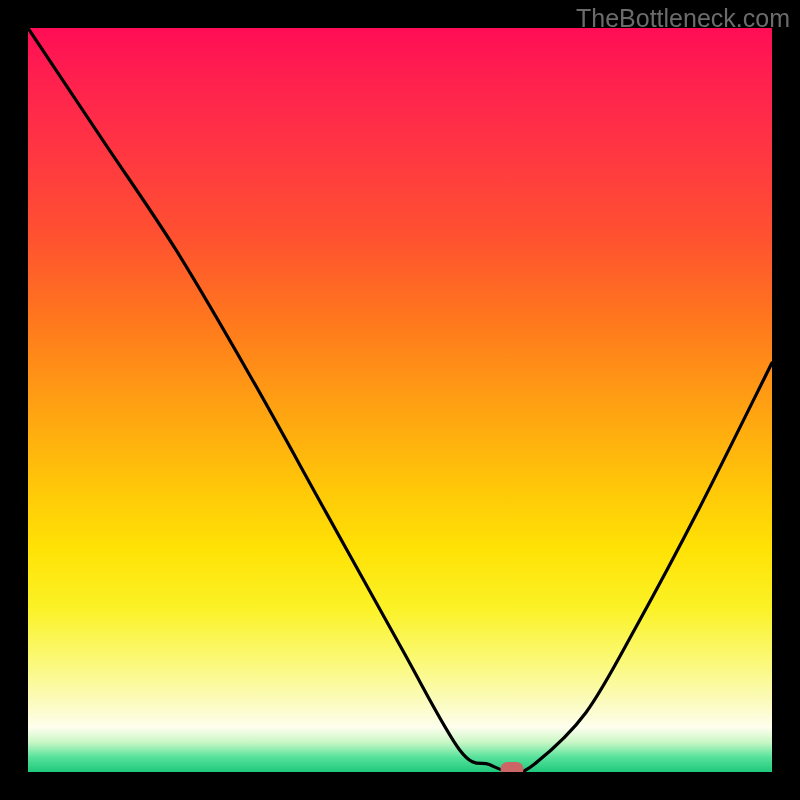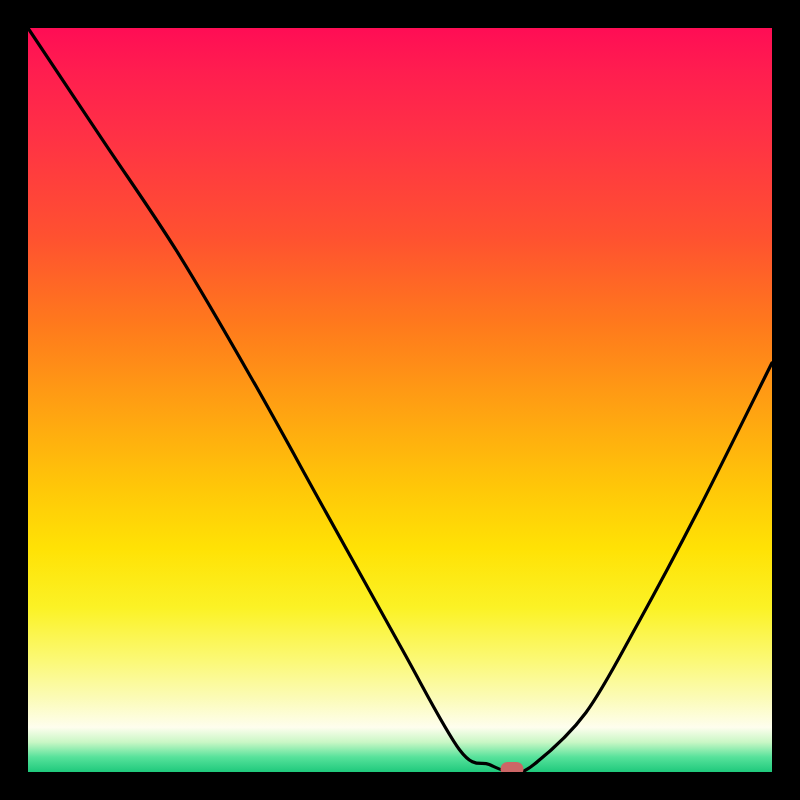--- a/index.html
+++ b/index.html
@@ -76,20 +76,21 @@
     background: #cc6666;
     transform: translate(-50%, -50%);
     z-index: 5;
   }
 </style>
 </head>
 <body>
 
 <div class="outer">
 
+  <div class="watermark">TheBottleneck.com</div>
 
   <div class="plot-area">
 
     <div class="gradient"></div>
 
     <svg class="curve" viewBox="0 0 744 744" preserveAspectRatio="none">
       <path id="curve-path" fill="none" stroke="#000" stroke-width="3.2" stroke-linecap="round" d="M 0.00 0.00 C 12.40 18.60, 49.60 74.40, 74.40 111.60 C 99.20 148.80, 124.00 183.52, 148.80 223.20 C 173.60 262.88, 198.40 306.28, 223.20 349.68 C 248.00 393.08, 272.80 438.96, 297.60 483.60 C 322.40 528.24, 349.68 577.84, 372.00 617.52 C 394.32 657.20, 416.64 701.84, 431.52 721.68 C 446.40 741.52, 452.60 732.84, 461.28 736.56 C 469.96 740.28, 476.16 744.00, 483.60 744.00 C 491.04 744.00, 493.52 746.48, 505.92 736.56 C 518.32 726.64, 540.64 708.04, 558.00 684.48 C 575.36 660.92, 591.48 628.68, 610.08 595.20 C 628.68 561.72, 647.28 527.00, 669.60 483.60 C 691.92 440.20, 731.60 359.60, 744.00 334.80"></path>
     </svg>
 
     <div class="bottleneck-marker" id="bn-marker" style="left: 483.6px; top: 741px; background: rgb(204, 102, 102);"></div>

